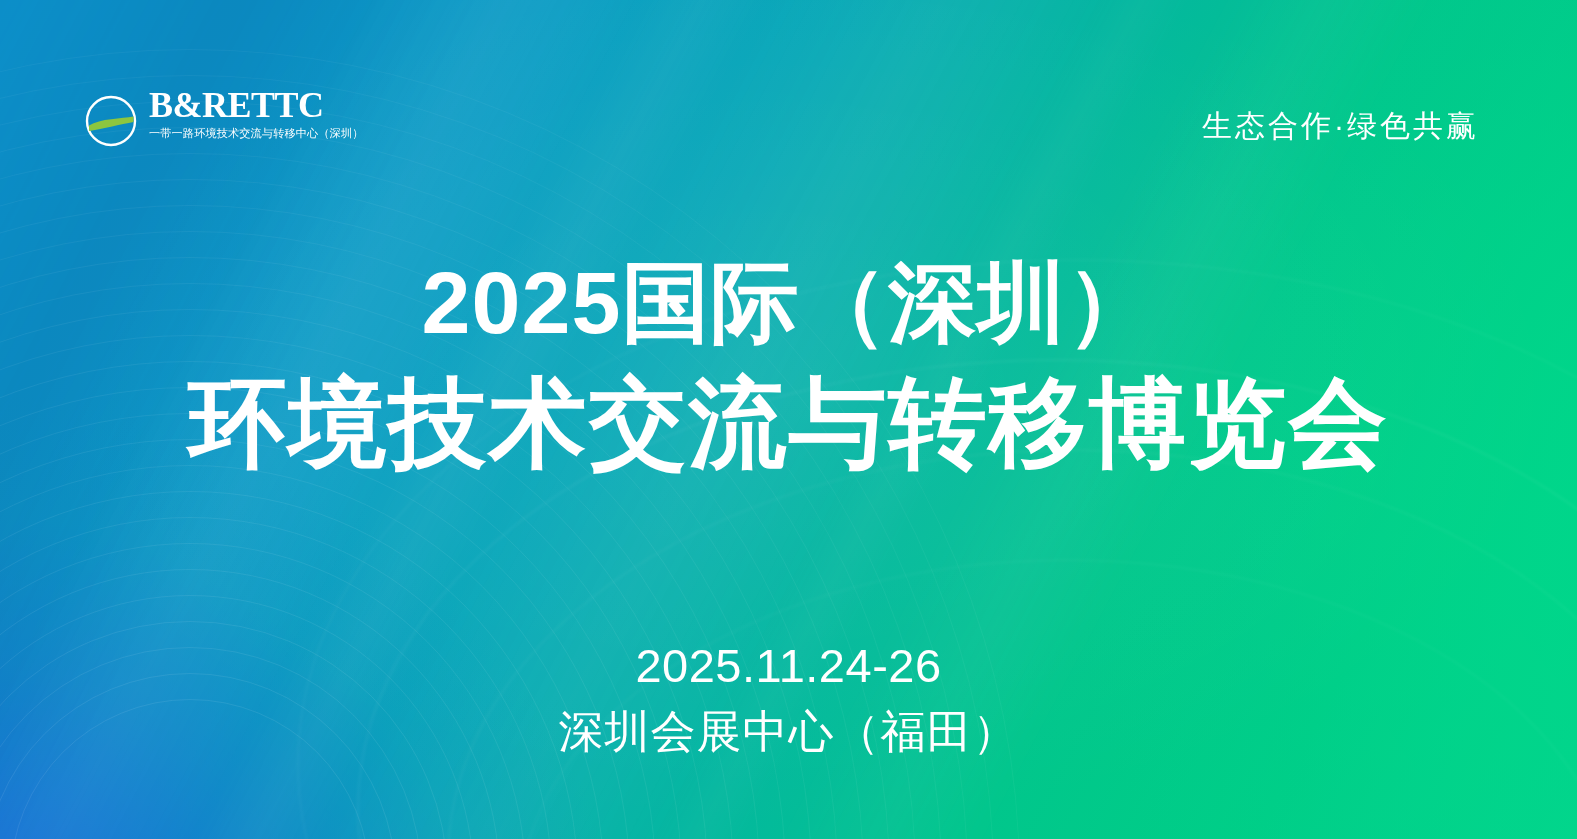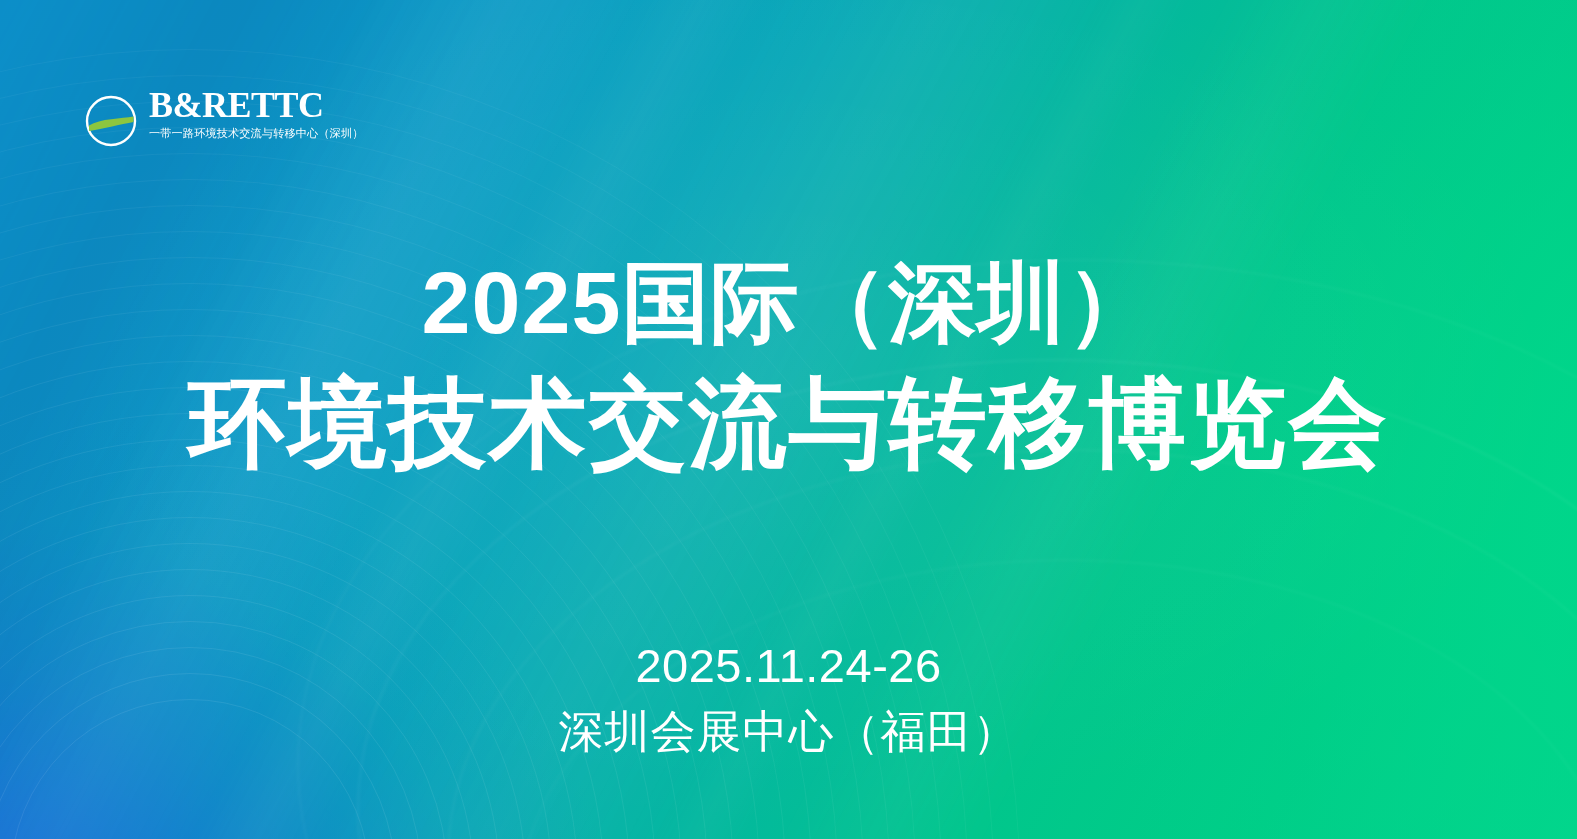--- a/index.html
+++ b/index.html
@@ -228,20 +228,21 @@
           </div>
           <div class="brettc-text">
             <div class="brettc-word">B&amp;RETTC</div>
             <div class="brettc-cn">一带一路环境技术交流与转移中心（深圳）</div>
           </div>
         </div>
 
 
       </div>
 
+      <div class="slogan">生态合作·绿色共赢</div>
     </div>
 
     <div class="title-block">
       <div class="title-1">2025国际（深圳）</div>
       <div class="title-2">环境技术交流与转移博览会</div>
     </div>
 
     <div class="info-block">
       <div class="info-date">2025.11.24-26</div>
       <div class="info-venue">深圳会展中心（福田）</div>

